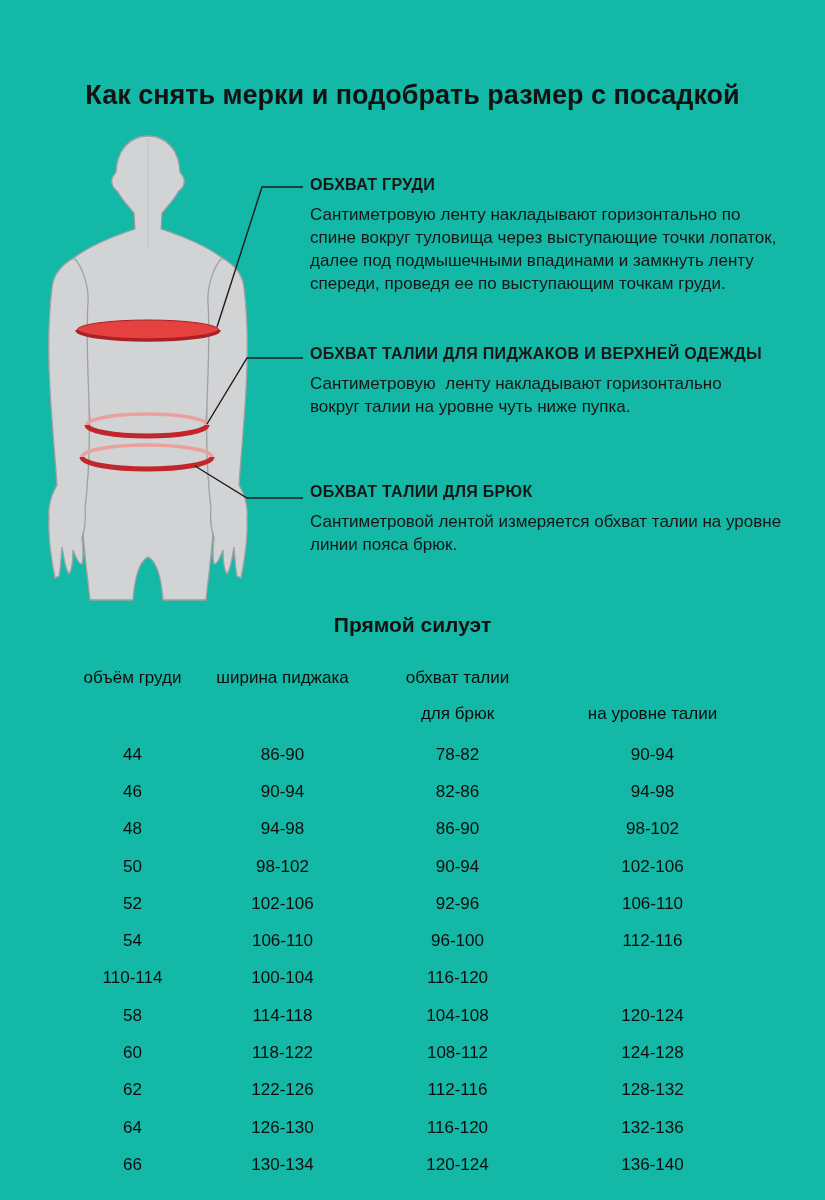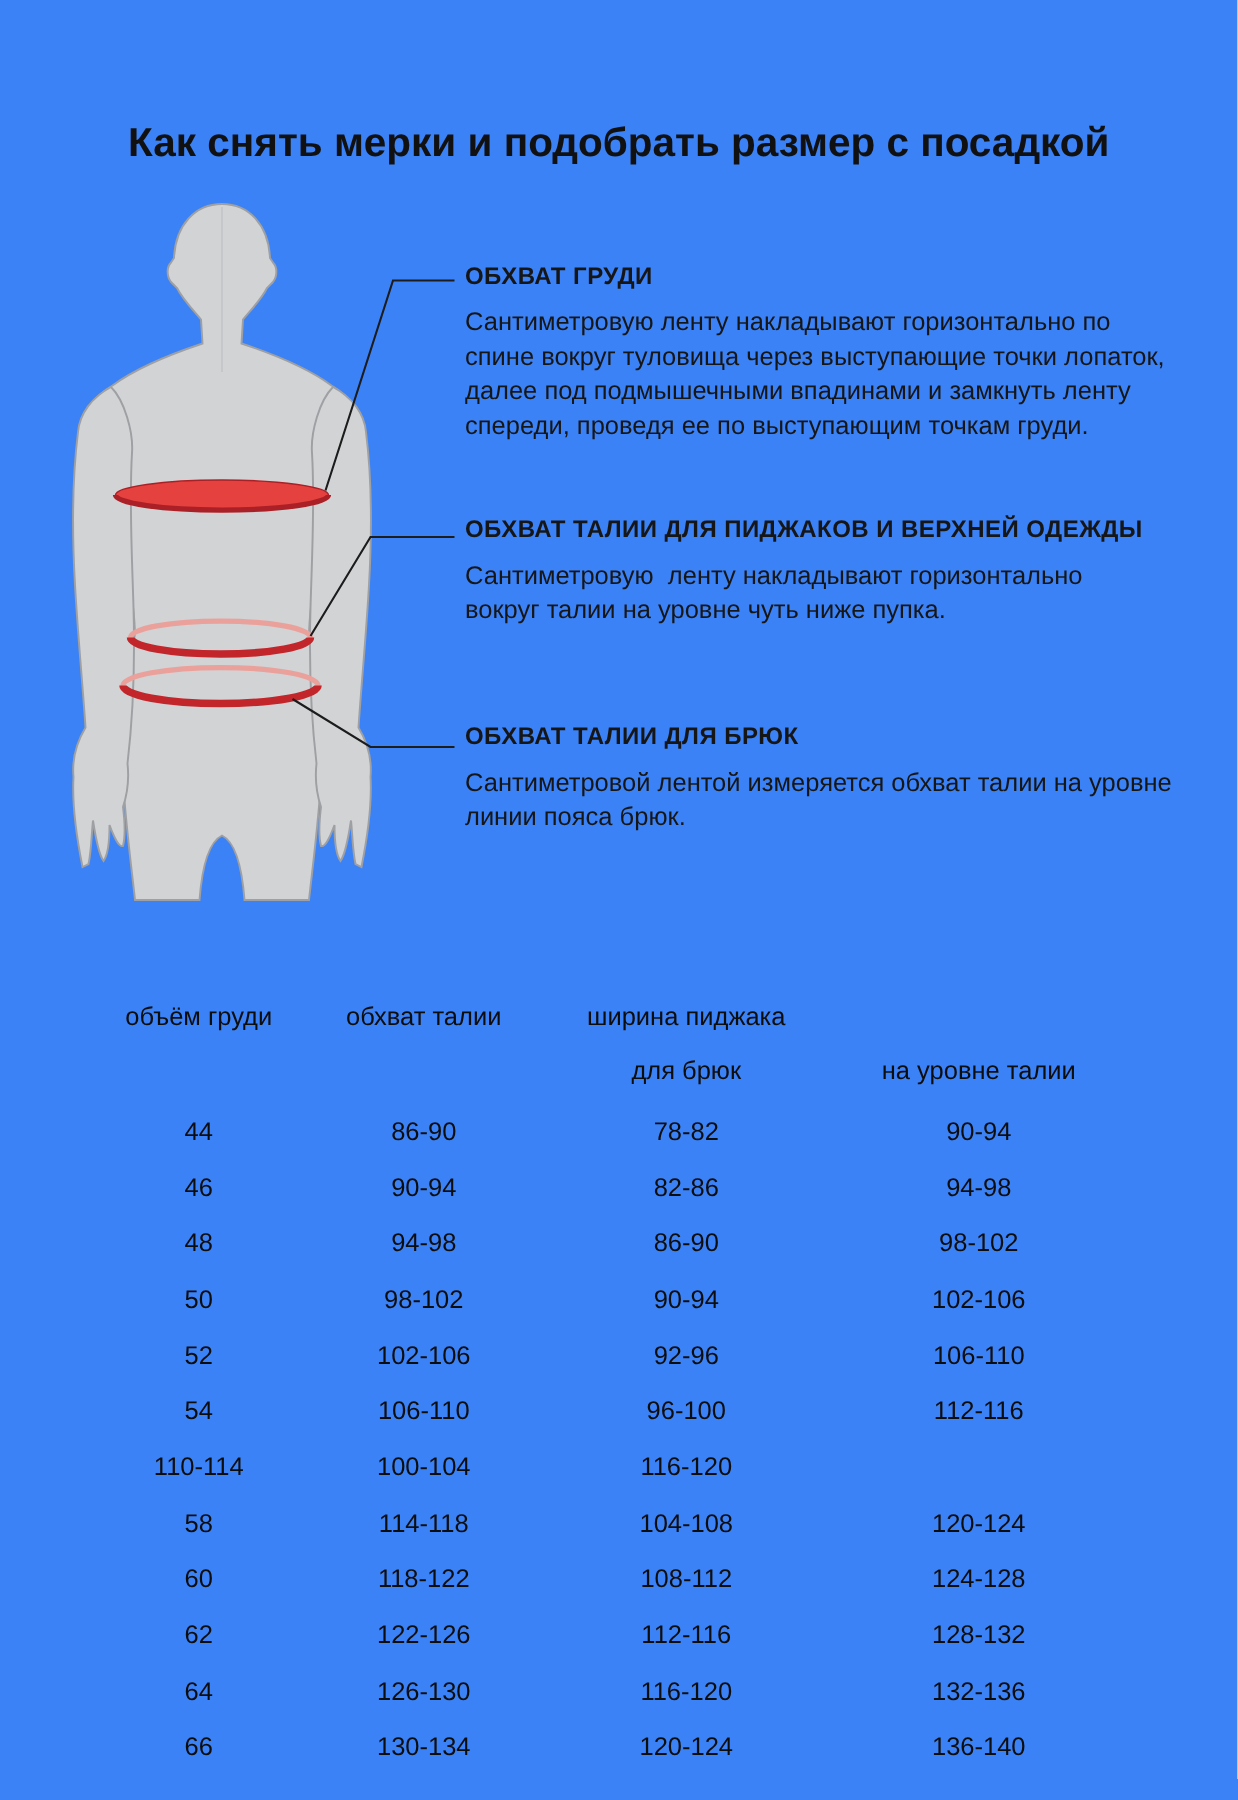--- a/index.html
+++ b/index.html
@@ -1,19 +1,19 @@
 <!DOCTYPE html>
 <html><head>
 <meta charset="utf-8">
 <style>
   html,body { margin:0; padding:0; background:#ffffff; }
   body { font-family:"Liberation Sans", sans-serif; color:#111; }
   .page {
     position:relative; width:825px; height:1200px; margin:0 auto;
-    background:#3b82f6; overflow:hidden;
+    background:#14b8a6; overflow:hidden;
   }
   .page-title {
     position:absolute; top:80px; left:0; width:825px;
     text-align:center; font-size:27px; font-weight:bold; color:#111;
   }
   
   .figure-area { position:absolute; top:130px; left:0; width:825px; height:472px; }
   .figure-svg  { position:absolute; top:0; left:0; }
 
   .measure-block { position:absolute; }
@@ -137,26 +137,27 @@
       <div class="m-line">вокруг талии на уровне чуть ниже пупка.</div>
     </div>
 
     <div class="measure-block sec-2">
       <div class="m-head">ОБХВАТ ТАЛИИ ДЛЯ БРЮК</div>
       <div class="m-line">Сантиметровой лентой измеряется обхват талии на уровне</div>
       <div class="m-line">линии пояса брюк.</div>
     </div>
   </div>
 
+  <div class="table-title">Прямой силуэт</div>
 
   <div class="size-table">
     <div class="t-row head">
       <div class="cell">объём груди</div>
+      <div class="cell">ширина пиджака</div>
       <div class="cell">обхват талии</div>
-      <div class="cell">ширина пиджака</div>
     </div>
     <div class="t-row head">
       <div class="cell"></div>
       <div class="cell"></div>
       <div class="cell">для брюк</div>
       <div class="cell">на уровне талии</div>
     </div>
     <div class="t-body" id="size-rows">
         <div class="t-row">
     <div class="cell">44</div>

